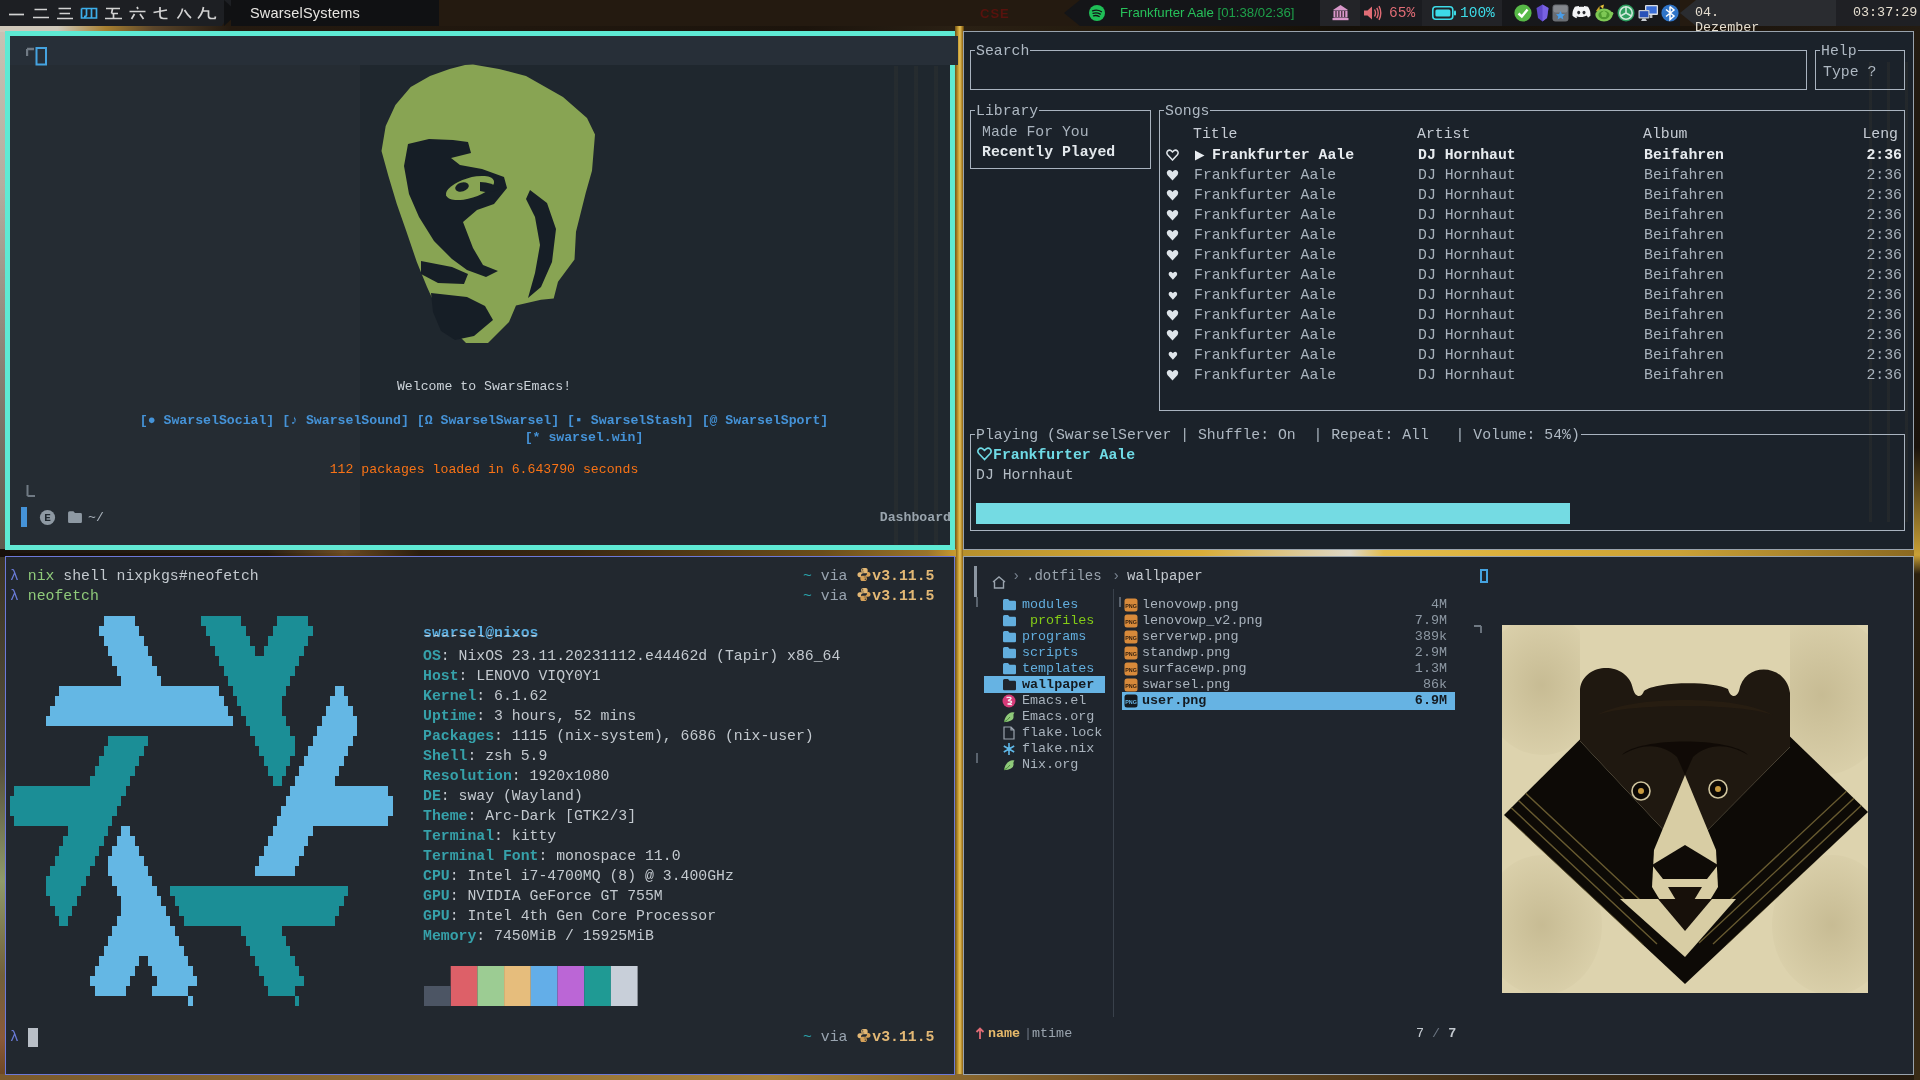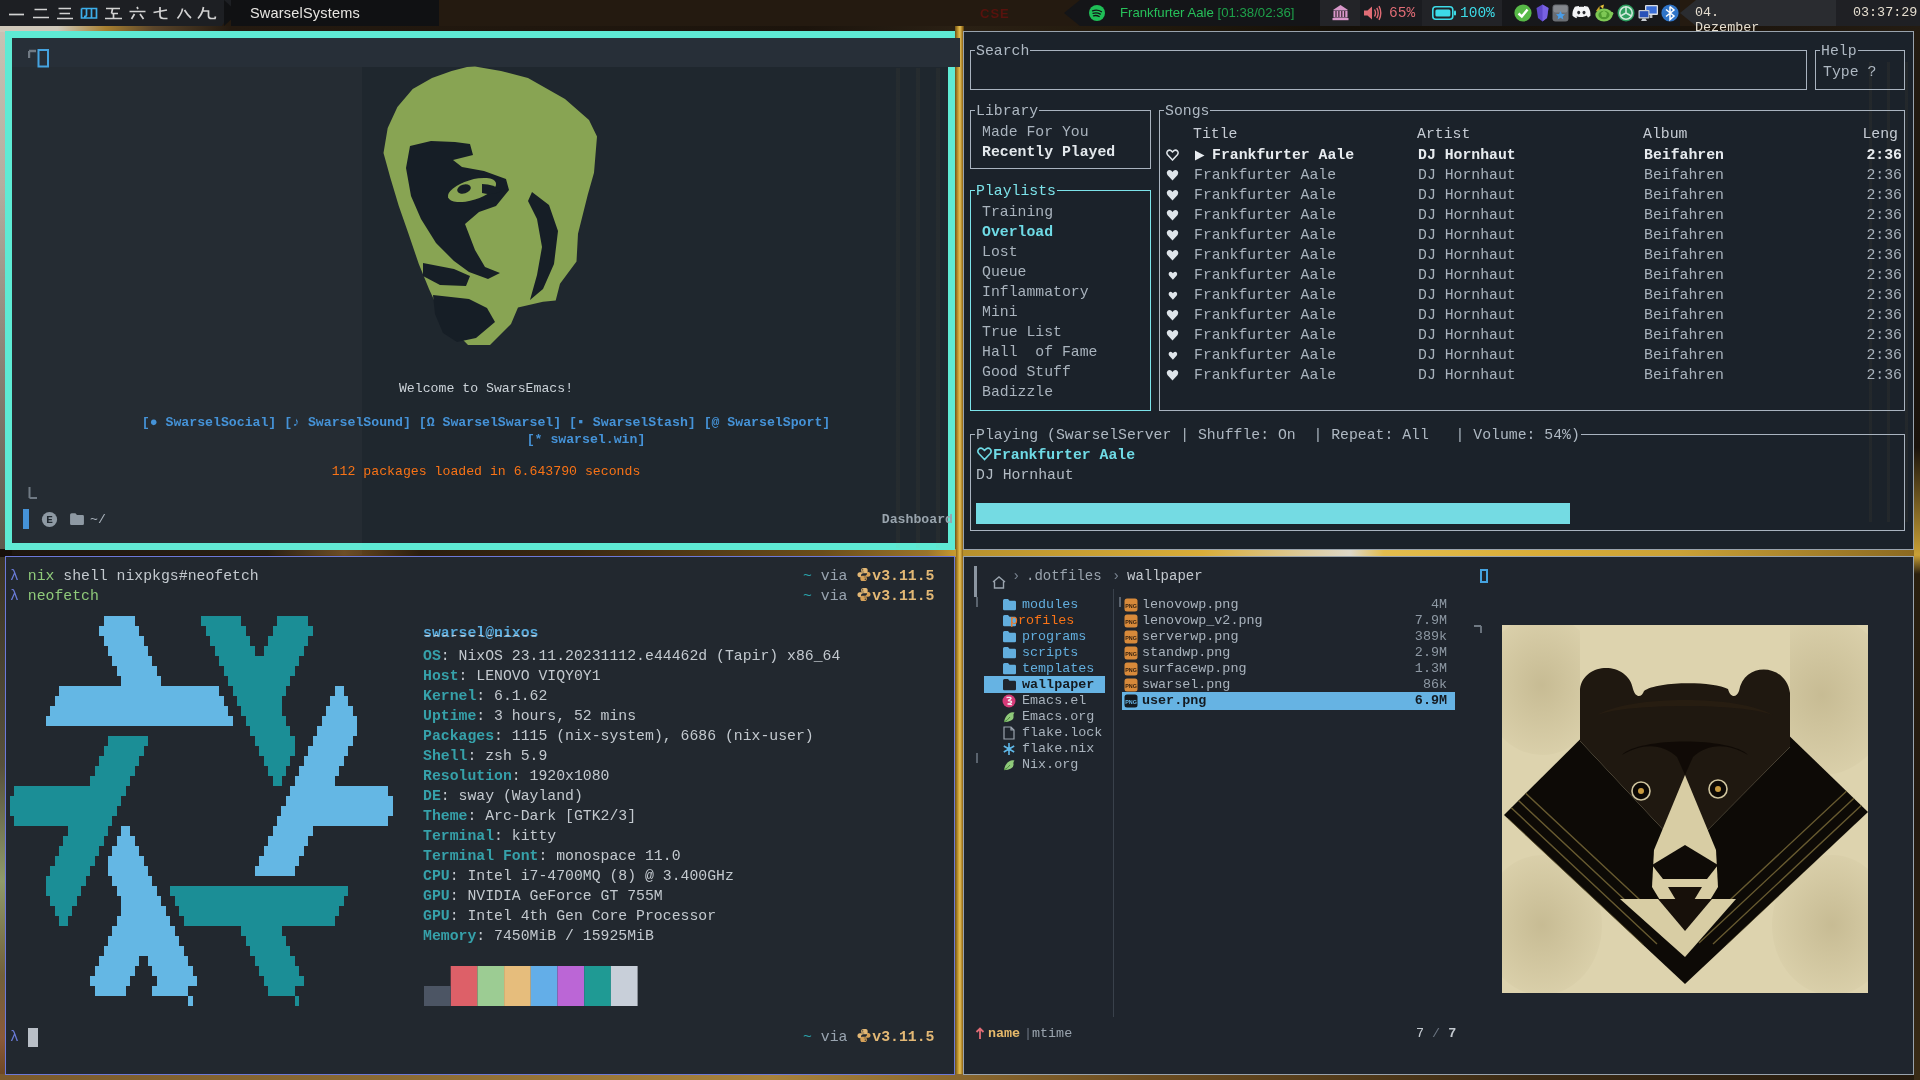--- a/index.html
+++ b/index.html
@@ -162,21 +162,21 @@
     <circle cx="9" cy="9" r="8.6" fill="#2f74c8"></circle>
     <path d="M9 2.5 V15.5 L13 12 L5 5.5 M9 2.5 L13 6 L5 12.5" stroke="#fff" stroke-width="1.5" fill="none"></path>
   </svg>
   <div class="abs sans" style="left:1120px;top:5px;color:#27c05a;font-size:13.2px;">Frankfurter Aale <span style="color:#1ea04a;">[01:38/02:36]</span></div>
   <div class="abs mono" style="left:1389px;top:4.5px;color:#e06c75;font-size:14.5px;">65%</div>
   <div class="abs mono" style="left:1460px;top:4.5px;color:#3ddbe8;font-size:14.5px;">100%</div>
   <div class="abs mono" style="left:1695px;top:5px;color:#e4ddcf;font-size:13.4px;">04. Dezember 2023</div>
   <div class="abs mono" style="left:1853px;top:5px;color:#e4ddcf;font-size:13.4px;">03:37:29</div>
 </div>
 
-<div class="abs" id="emacs" style="left:5px;top:31px;width:950px;height:519px;background:#1f272e;border:7px solid #5eead4;">
+<div class="abs" id="emacs" style="left:5px;top:31px;width:950px;height:519px;background:#1f272e;border:5px solid #5eead4;">
   <div class="abs" style="left:0;top:0;width:948px;height:29px;background:#272f38;"></div>
   <div class="abs" style="left:884px;top:30px;width:62px;height:480px;background:repeating-linear-gradient(90deg, rgba(190,150,70,0.045) 0 4px, rgba(0,0,0,0) 4px 20px);"></div>
 
   <div class="abs" style="left:0;top:29px;width:350px;height:488px;background:rgba(224,228,218,0.03);"></div>
 
   <svg class="abs" style="left:16px;top:11px" width="30" height="20" viewBox="0 0 30 20">
     <path d="M1 2 H8 M1 2 V9" stroke="#707a84" stroke-width="2.4" fill="none"></path>
     <rect x="10.5" y="1" width="9.5" height="16.5" fill="none" stroke="#45a3e0" stroke-width="2"></rect>
   </svg>
   <svg class="abs" style="left:0;top:0" width="948" height="517" viewBox="0 0 948 517">
@@ -219,33 +219,20 @@
       <span class="lbl">Search</span>
     </div>
   <div class="abs tbox" style="left:851px;top:18px;width:90px;height:40px;">
       <span class="lbl">Help</span>
     <div class="abs" style="left:7px;top:11px;color:#aeb8c2;">Type ?</div>
     </div>
   <div class="abs tbox" style="left:6px;top:78px;width:181px;height:59px;">
       <span class="lbl">Library</span>
     <div class="abs" style="left:11px;top:11px;color:#a9b3bd;">Made For You</div>
     <div class="abs" style="left:11px;top:31px;color:#e3e8ec;font-weight:bold;">Recently Played</div>
-  </div>
-  <div class="abs tbox" style="left:6px;top:158px;width:181px;height:221px;border-color:#7ce3ea;">
-      <span class="lbl" style="color:#7ce3ea;">Playlists</span>
-    <div class="abs" style="left:11px;top:11px;color:#a9b3bd;">Training</div>
-    <div class="abs" style="left:11px;top:31px;color:#6fdbe6;font-weight:bold;">Overload</div>
-    <div class="abs" style="left:11px;top:51px;color:#a9b3bd;">Lost</div>
-    <div class="abs" style="left:11px;top:71px;color:#a9b3bd;">Queue</div>
-    <div class="abs" style="left:11px;top:91px;color:#a9b3bd;">Inflammatory</div>
-    <div class="abs" style="left:11px;top:111px;color:#a9b3bd;">Mini</div>
-    <div class="abs" style="left:11px;top:131px;color:#a9b3bd;">True List</div>
-    <div class="abs" style="left:11px;top:151px;color:#a9b3bd;white-space:pre;">Hall  of Fame</div>
-    <div class="abs" style="left:11px;top:171px;color:#a9b3bd;">Good Stuff</div>
-    <div class="abs" style="left:11px;top:191px;color:#a9b3bd;">Badizzle</div>
   </div>
   <div class="abs tbox" style="left:195px;top:78px;width:746px;height:301px;">
       <span class="lbl">Songs</span>
     <div class="abs" style="left:33px;top:13px;color:#c6ccd4;">Title</div>
     <div class="abs" style="left:257px;top:13px;color:#c6ccd4;">Artist</div>
     <div class="abs" style="left:483px;top:13px;color:#c6ccd4;">Album</div>
     <div class="abs" style="left:678px;top:13px;width:60px;text-align:right;color:#c6ccd4;">Leng</div>
     <div class="srow" style="top:34px;color:#e8ecf0;font-weight:bold;">
     <svg class="abs" style="left:6px;top:4px;position:absolute" width="13.0" height="12.0" viewBox="0 0 13 12">
           <path d="M6.5 11 L1.6 5.7 Q0.2 3.8 1.5 2.1 Q3.2 0.4 5.1 1.7 L6.5 3 L7.9 1.7 Q9.8 0.4 11.5 2.1 Q12.8 3.8 11.4 5.7 Z" fill="none" stroke="#dfe5ea" stroke-width="1.5"></path>
@@ -690,21 +677,21 @@
   <div class="abs" style="left:12px;top:196px;width:2px;height:10px;background:#5a636e;"></div>
   <div class="abs" style="left:155px;top:40px;width:2px;height:10px;background:#5a636e;"></div>
 
   <svg class="abs" style="left:38px;top:41px" width="15" height="13" viewBox="0 0 15 13">
       <path d="M1 2.5 Q1 1 2.5 1 H6 L7.5 2.8 H12.8 Q14 2.8 14 4.2 V11 Q14 12.2 12.8 12.2 H2.2 Q1 12.2 1 11 Z" fill="#62aede"></path>
     </svg>
   <div class="abs fr" style="left:58px;top:40px;color:#62aede;">modules</div>
   <svg class="abs" style="left:38px;top:57px" width="15" height="13" viewBox="0 0 15 13">
       <path d="M1 2.5 Q1 1 2.5 1 H6 L7.5 2.8 H12.8 Q14 2.8 14 4.2 V11 Q14 12.2 12.8 12.2 H2.2 Q1 12.2 1 11 Z" fill="#62aede"></path>
     </svg>
-  <div class="abs fr" style="left:46px;top:56px;color:#f97316;font-family:Liberation Mono, monospace;">profiles</div>
+  <div class="abs fr" style="left:66px;top:56px;color:#84cc16;font-family:Liberation Mono, monospace;">profiles</div>
   <svg class="abs" style="left:38px;top:73px" width="15" height="13" viewBox="0 0 15 13">
       <path d="M1 2.5 Q1 1 2.5 1 H6 L7.5 2.8 H12.8 Q14 2.8 14 4.2 V11 Q14 12.2 12.8 12.2 H2.2 Q1 12.2 1 11 Z" fill="#62aede"></path>
     </svg>
   <div class="abs fr" style="left:58px;top:72px;color:#62aede;">programs</div>
   <svg class="abs" style="left:38px;top:89px" width="15" height="13" viewBox="0 0 15 13">
       <path d="M1 2.5 Q1 1 2.5 1 H6 L7.5 2.8 H12.8 Q14 2.8 14 4.2 V11 Q14 12.2 12.8 12.2 H2.2 Q1 12.2 1 11 Z" fill="#62aede"></path>
     </svg>
   <div class="abs fr" style="left:58px;top:88px;color:#62aede;">scripts</div>
   <svg class="abs" style="left:38px;top:105px" width="15" height="13" viewBox="0 0 15 13">
       <path d="M1 2.5 Q1 1 2.5 1 H6 L7.5 2.8 H12.8 Q14 2.8 14 4.2 V11 Q14 12.2 12.8 12.2 H2.2 Q1 12.2 1 11 Z" fill="#62aede"></path>

